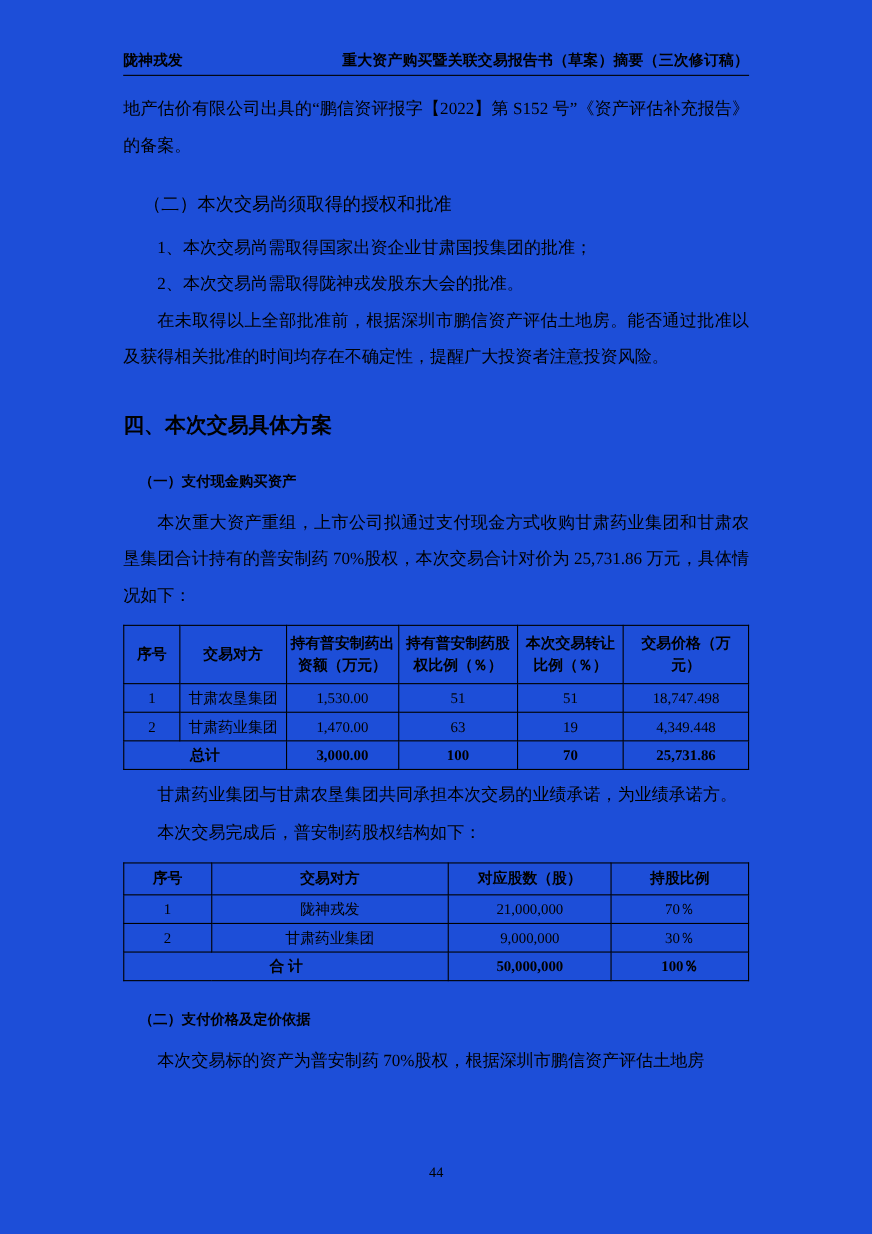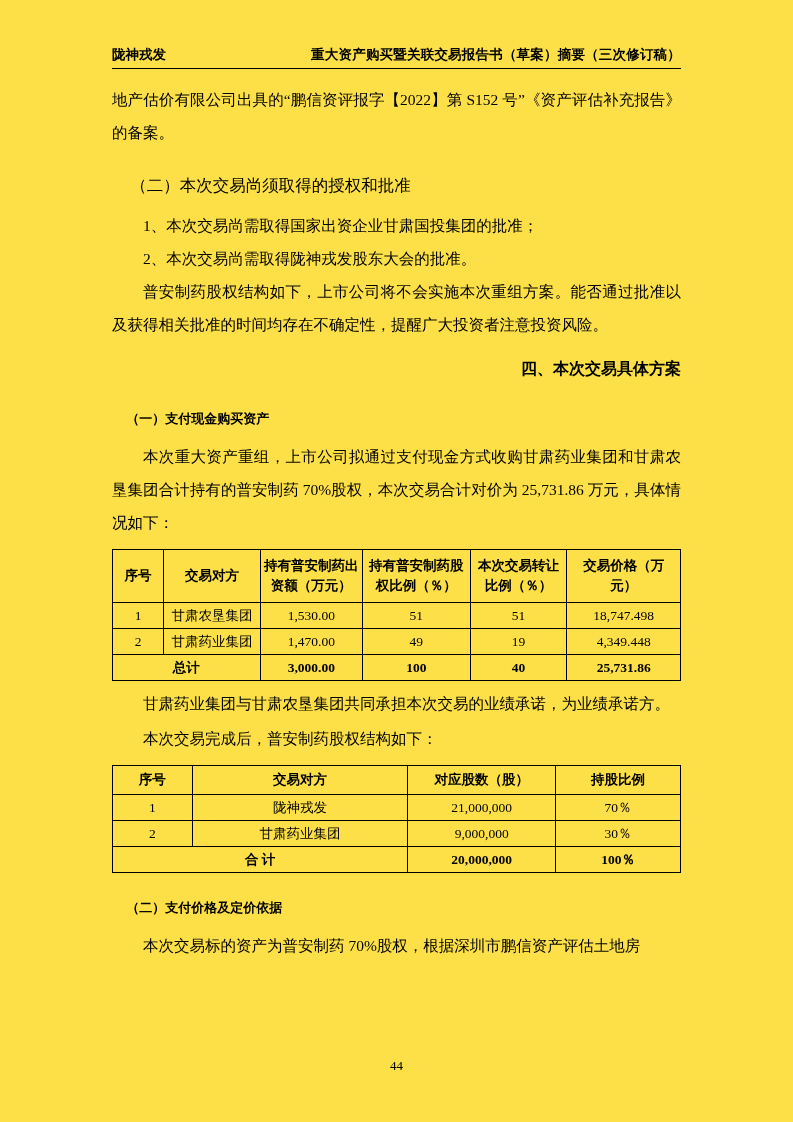--- a/index.html
+++ b/index.html
@@ -6,21 +6,21 @@
     margin: 0;
     padding: 0;
     background: #b0b0b0;
   }
   body {
     font-family: "Liberation Serif", "DejaVu Serif", serif;
   }
   .page {
     width: 793px;
     height: 1122px;
-    background: #fde047;
+    background: #1d4ed8;
     position: relative;
     margin: 0 auto;
     box-sizing: border-box;
     padding: 0;
     overflow: hidden;
   }
   .content {
     position: absolute;
     left: 112px;
     right: 112px;
@@ -52,25 +52,24 @@
     font-size: 15.5px;
     line-height: 33px;
     margin: 0 0 2px 0;
     text-align: justify;
     text-justify: inter-ideograph;
   }
   p.indent {
     text-indent: 2em;
   }
   h2.sec {
-    font-size: 16px;
-    font-weight: bold;
-    margin: 13px 0 10px 0;
+    font-size: 19px;
+    font-weight: bold;
+    margin: 32px 0 10px 0;
     line-height: 30px;
-    text-align: right;
   }
   h3.sub {
     font-size: 16.5px;
     font-weight: normal;
     margin: 22px 0 8px 0;
     line-height: 30px;
     text-indent: 1.1em;
   }
   h3.sub2 {
     font-size: 13px;
@@ -132,21 +131,21 @@
     </div>
     <div class="header-rule"></div>
 
     <p class="body">地产估价有限公司出具的“鹏信资评报字【2022】第 S152 号”《资产评估补充报告》的备案。</p>
 
     <h3 class="sub">（二）本次交易尚须取得的授权和批准</h3>
 
     <p class="list-item">1、本次交易尚需取得国家出资企业甘肃国投集团的批准；</p>
     <p class="list-item">2、本次交易尚需取得陇神戎发股东大会的批准。</p>
 
-    <p class="body indent">普安制药股权结构如下，上市公司将不会实施本次重组方案。能否通过批准以及获得相关批准的时间均存在不确定性，提醒广大投资者注意投资风险。</p>
+    <p class="body indent">在未取得以上全部批准前，根据深圳市鹏信资产评估土地房。能否通过批准以及获得相关批准的时间均存在不确定性，提醒广大投资者注意投资风险。</p>
 
     <h2 class="sec">四、本次交易具体方案</h2>
 
     <h3 class="sub2">（一）支付现金购买资产</h3>
 
     <p class="body indent">本次重大资产重组，上市公司拟通过支付现金方式收购甘肃药业集团和甘肃农垦集团合计持有的普安制药 70%股权，本次交易合计对价为 25,731.86 万元，具体情况如下：</p>
 
     <table class="doc-table t1">
       <thead>
         <tr>
@@ -164,29 +163,29 @@
           <td>甘肃农垦集团</td>
           <td>1,530.00</td>
           <td>51</td>
           <td>51</td>
           <td>18,747.498</td>
         </tr>
         <tr>
           <td>2</td>
           <td>甘肃药业集团</td>
           <td>1,470.00</td>
-          <td>49</td>
+          <td>63</td>
           <td>19</td>
           <td>4,349.448</td>
         </tr>
         <tr class="total">
           <td colspan="2">总计</td>
           <td>3,000.00</td>
           <td>100</td>
-          <td>40</td>
+          <td>70</td>
           <td>25,731.86</td>
         </tr>
       </tbody>
     </table>
 
     <p class="body indent">甘肃药业集团与甘肃农垦集团共同承担本次交易的业绩承诺，为业绩承诺方。</p>
 
     <p class="body indent">本次交易完成后，普安制药股权结构如下：</p>
 
     <table class="doc-table t2">
@@ -206,21 +205,21 @@
           <td>70％</td>
         </tr>
         <tr>
           <td>2</td>
           <td>甘肃药业集团</td>
           <td>9,000,000</td>
           <td>30％</td>
         </tr>
         <tr class="total">
           <td colspan="2">合 计</td>
-          <td>20,000,000</td>
+          <td>50,000,000</td>
           <td>100％</td>
         </tr>
       </tbody>
     </table>
 
     <h3 class="sub2">（二）支付价格及定价依据</h3>
 
     <p class="body indent">本次交易标的资产为普安制药 70%股权，根据深圳市鹏信资产评估土地房</p>
 
   </div>

